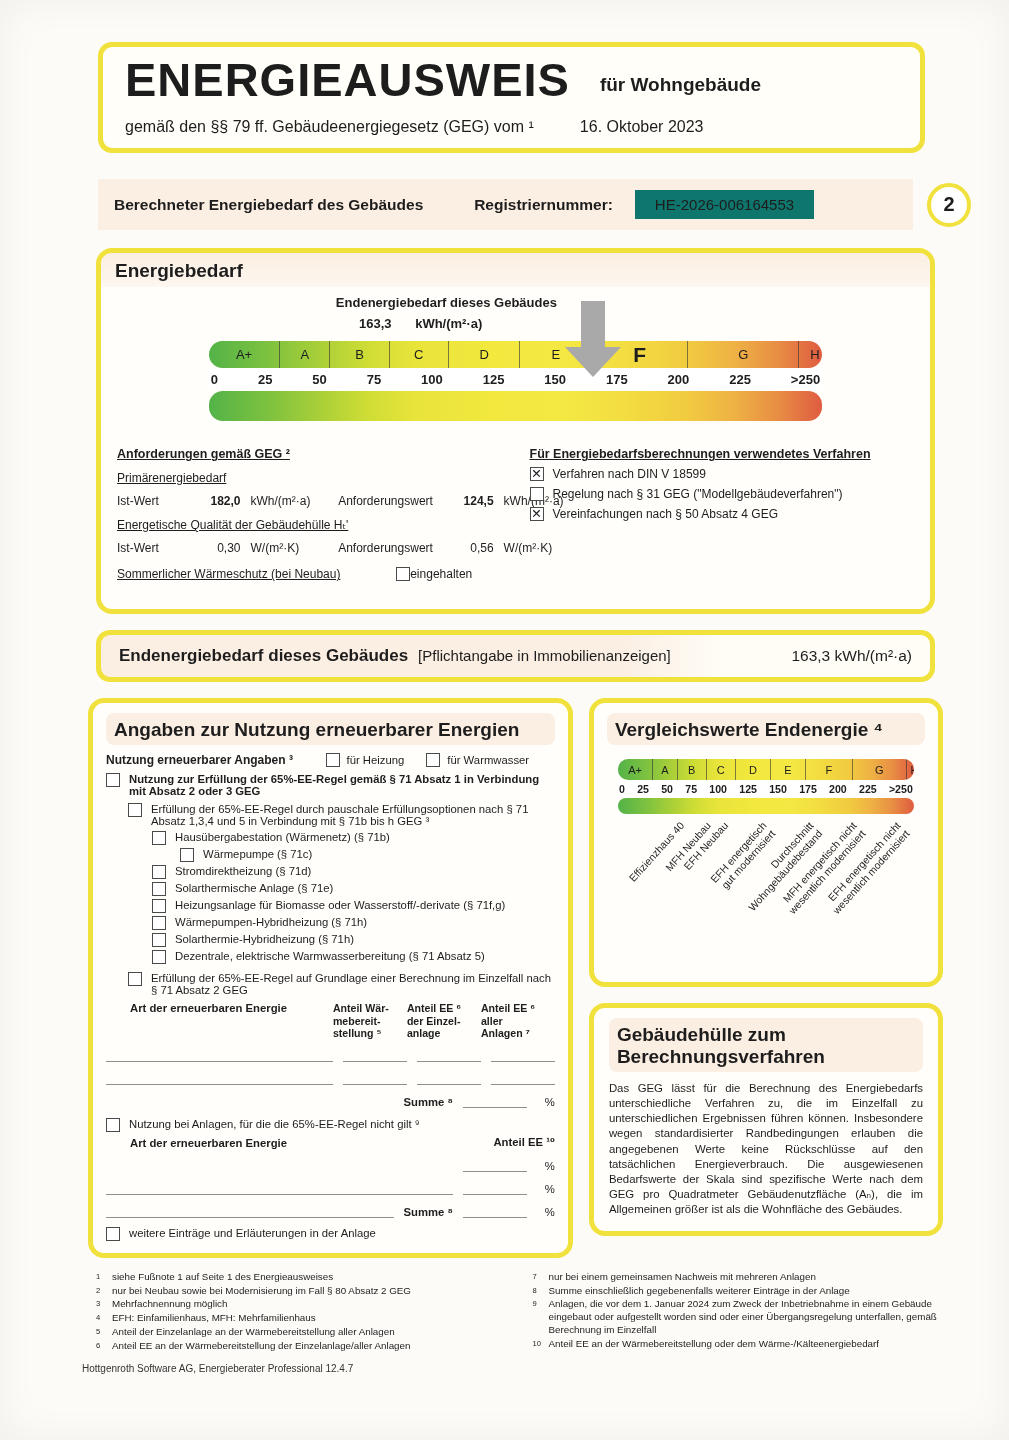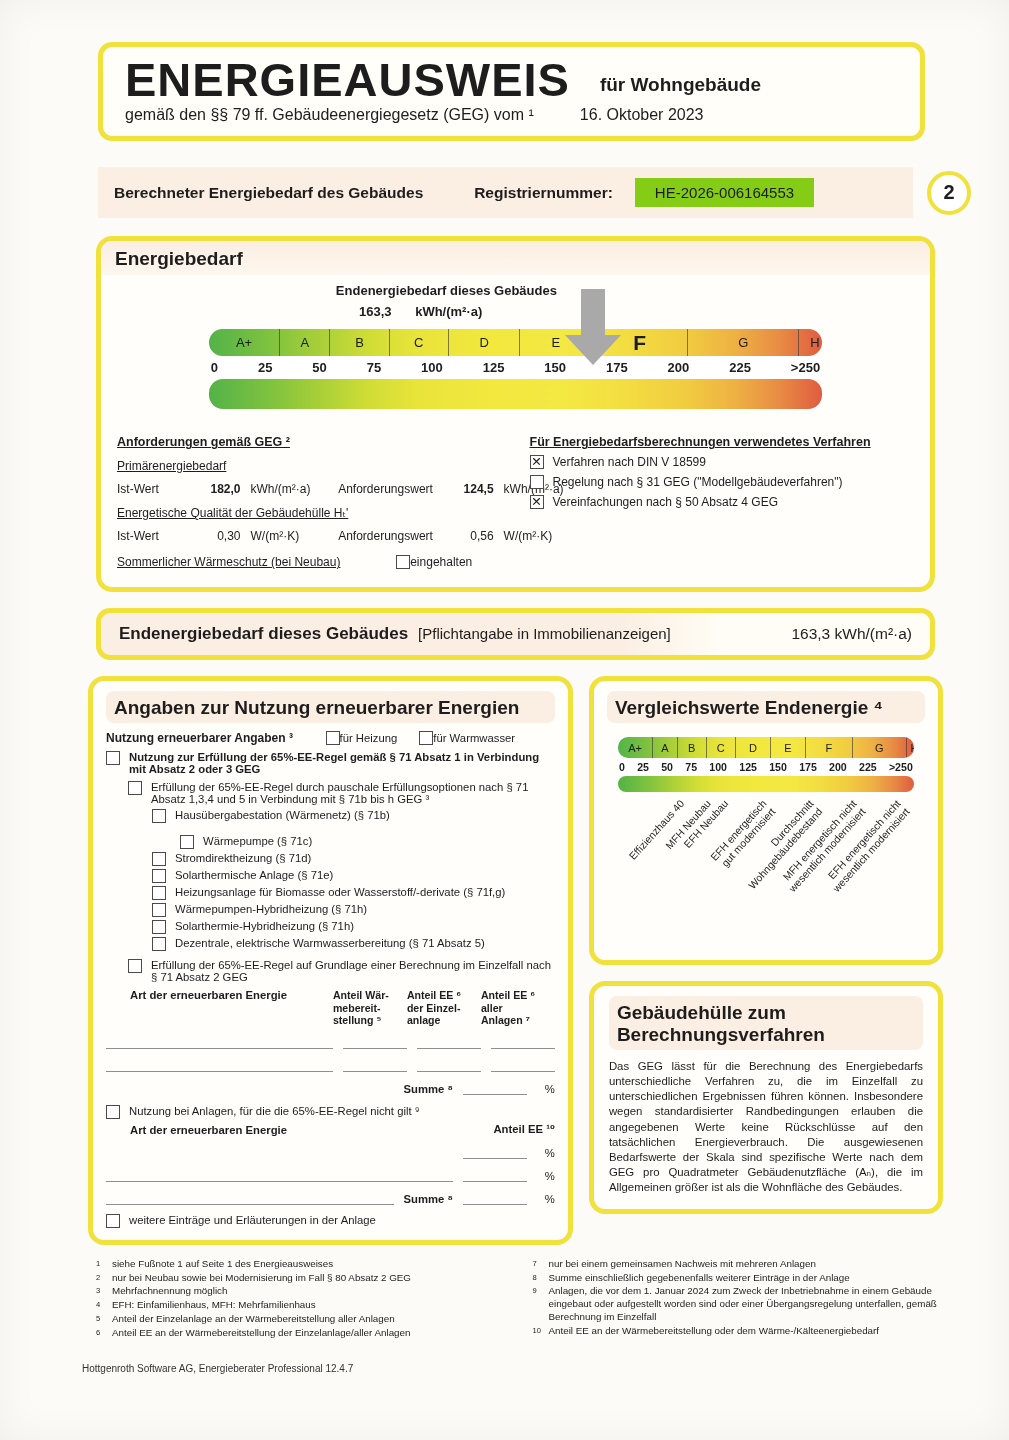--- a/index.html
+++ b/index.html
@@ -17,32 +17,32 @@
   }
   .bold{font-weight:700;}
   .panel{border:5px solid var(--yellow); border-radius:16px; background:#fffefb;}
   .ptitle{font-size:19px; font-weight:700; padding:7px 14px 5px; background:linear-gradient(180deg,var(--cream),#fdf7ef); border-radius:11px 11px 0 0;}
 
   
   .header-box{margin:42px 84px 0 98px; border:5px solid var(--yellow); border-radius:14px; background:#fffef9; padding:8px 22px 12px;}
   .title-row{display:flex; align-items:flex-end; gap:30px;}
   .main-title{font-size:47px; font-weight:800; letter-spacing:1px; line-height:1.05;}
   .subtitle{font-size:19px; font-weight:700; padding-bottom:8px;}
-  .law-row{display:flex; gap:46px; font-size:16px; margin-top:2px;}
+  .law-row{display:flex; gap:46px; font-size:16px; margin-top:14px;}
   .law-date{font-size:16px;}
 
   
   .reg-row{position:relative; margin:26px 96px 16px 98px; background:var(--cream); display:flex; align-items:center; padding:11px 16px;}
   .reg-title{font-size:15.5px; font-weight:700; flex:0 0 46%;}
   .reg-label{font-size:15.5px; font-weight:700;}
-  .reg-box{background:#84cc16; padding:6px 20px; margin-left:22px; font-size:15px;}
+  .reg-box{background:#0f766e; padding:6px 20px; margin-left:22px; font-size:15px;}
   .page-circle{position:absolute; right:-58px; top:50%; transform:translateY(-50%); width:36px; height:36px; border:4px solid var(--yellow); border-radius:50%; background:#fff; display:flex; align-items:center; justify-content:center; font-size:20px; font-weight:700;}
 
   
-  .panel-eb{margin:18px 74px 0 96px; padding-bottom:12px;}
+  .panel-eb{margin:18px 74px 0 96px; padding-bottom:22px;}
   .em-row{display:flex; margin-top:16px; font-size:13px; align-items:baseline;}
   .em-sp{flex:0 0 26%;}
   .em-label{flex:0 0 33%; text-align:right; font-weight:700;}
   .em-val{flex:0 0 9%; text-align:right; font-weight:700;}
   .em-unit{margin-left:16px; font-weight:700;}
   .scale-area{position:relative; margin-top:8px;}
   .lblline{font-size:13px; font-weight:700;}
   .ende-l1{width:55%; text-align:right; margin-top:4px;}
   .ende-l2{width:46%; text-align:right; margin-top:6px;}
   .ende-l2 .u{margin-left:20px;}
@@ -86,21 +86,21 @@
   .strip .t2{font-size:15px; margin-left:10px;}
   .strip .t3{font-size:15.5px; margin-left:auto;}
 
   
   .cols{display:flex; gap:16px; margin:16px 66px 0 88px; align-items:flex-start;}
   .panel-ren{flex:0 0 52.5%; padding:10px 13px 12px;}
   .pt2{font-size:19px; font-weight:700; background:var(--cream); padding:6px 8px 4px; border-radius:8px;}
   .ren-body{font-size:11.3px; margin-top:8px;}
   .ren-l1{display:flex; align-items:center; gap:8px;}
   .ren-l1 .lead{font-weight:700; font-size:12px; flex:0 0 44%;}
-  .ren-l1 .opt{display:flex; align-items:center; margin-left:14px;}
+  .ren-l1 .opt{display:flex; gap:7px; align-items:center; margin-left:14px;}
   .ind1{margin-left:0;} .ind2{margin-left:22px;} .ind3{margin-left:46px;}
   .pre{white-space:pre-line;}
   .tblhead{display:flex; margin-top:6px; align-items:flex-start;}
   .tblhead .c0{flex:1; font-weight:700; padding-left:24px;}
   .tblhead .ch{flex:0 0 74px; font-weight:700; font-size:10.6px; line-height:1.15;}
   .blank{border-bottom:1px solid #8f8f8f; height:13px;}
   .trow{display:flex; gap:10px; align-items:flex-end; margin-top:9px;}
   .trow .b-long{flex:1;}
   .trow .b-s{flex:0 0 64px;}
   .sumrow{display:flex; gap:10px; align-items:flex-end; margin-top:9px;}
@@ -281,21 +281,21 @@
 
         <div class="vrow ind2">
           <span class="cb"></span>
           <span>Erfüllung der 65%-EE-Regel durch pauschale Erfüllungsoptionen nach § 71 Absatz 1,3,4 und 5 in Verbindung mit § 71b bis h GEG ³</span>
         </div>
 
         <div class="vrow ind3" style="margin-top:4px;">
           <span class="cb"></span>
           <span>Hausübergabestation (Wärmenetz) (§ 71b)</span>
         </div>
-        <div class="vrow ind3" style="margin-top:12px;padding-left:28px;">
+        <div class="vrow ind3" style="margin-top:3px;padding-left:28px;">
           <span class="cb"></span>
           <span>Wärmepumpe (§ 71c)</span>
         </div>
         <div class="vrow ind3" style="margin-top:3px;">
           <span class="cb"></span>
           <span>Stromdirektheizung (§ 71d)</span>
         </div>
         <div class="vrow ind3" style="margin-top:3px;">
           <span class="cb"></span>
           <span>Solarthermische Anlage (§ 71e)</span>

